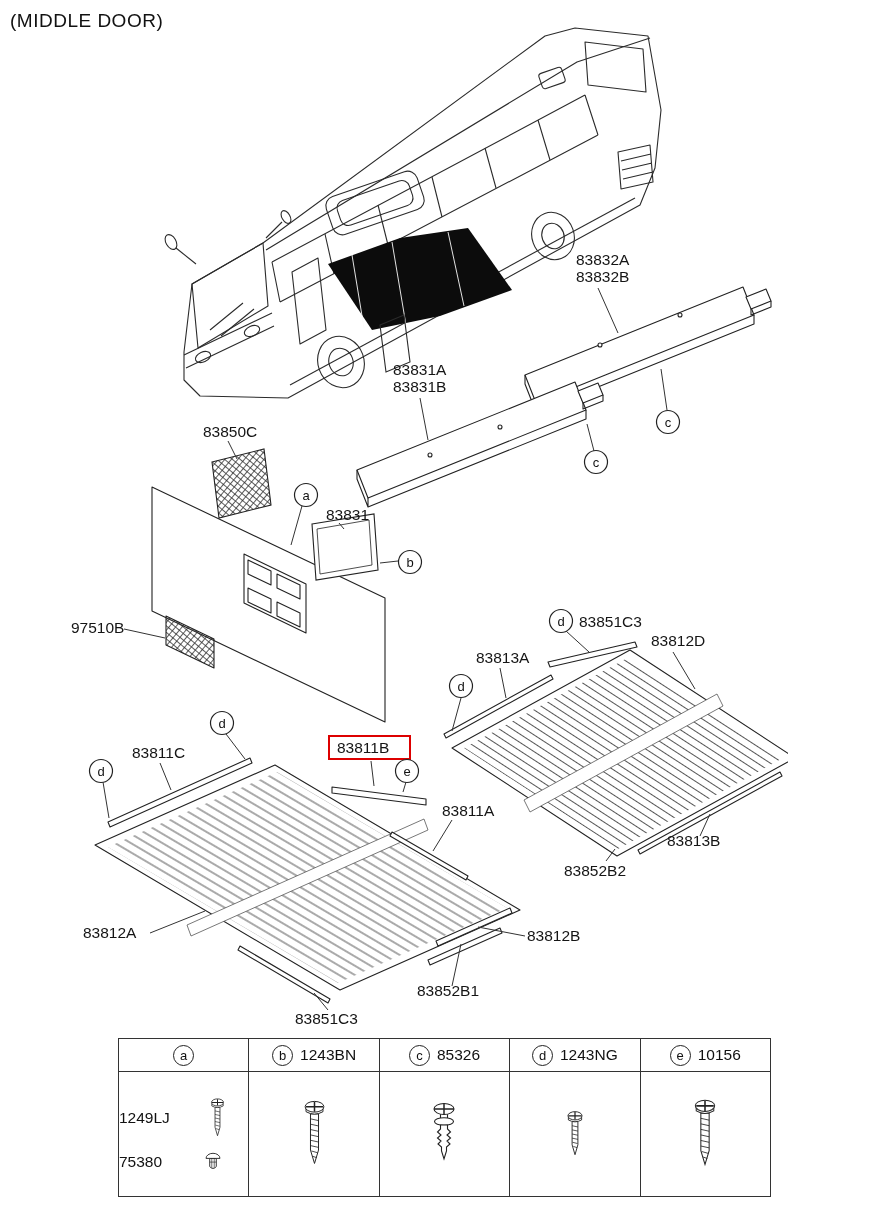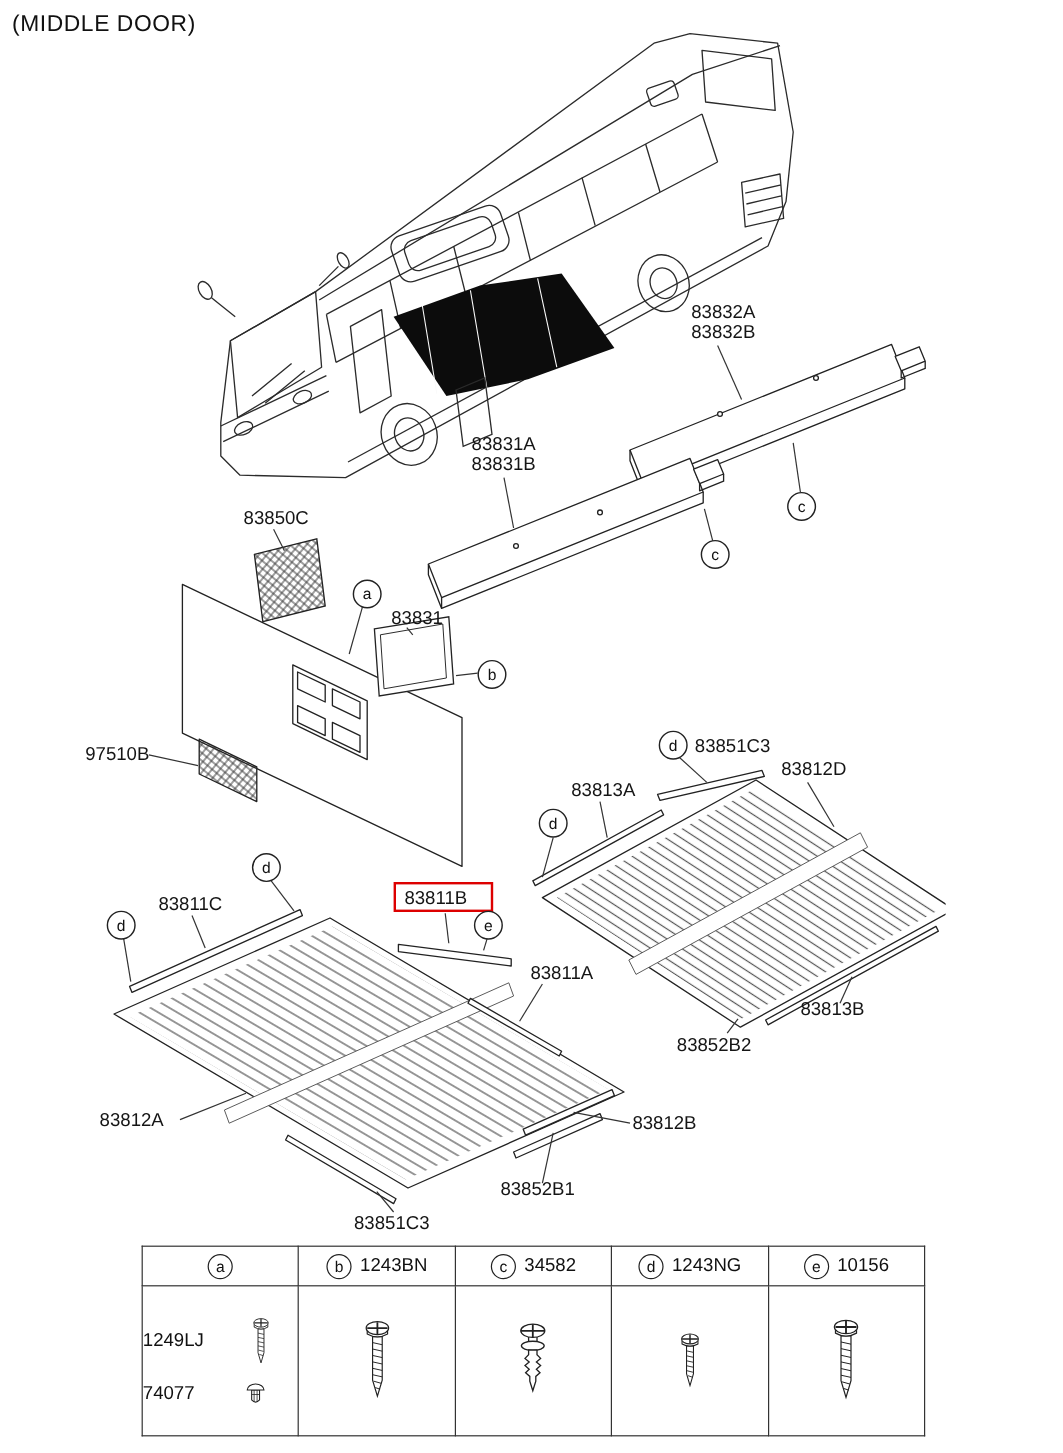--- a/index.html
+++ b/index.html
@@ -270,21 +270,21 @@
       </th>
       <th>
         <div class="hcell">
               <span class="circ">b</span>
               <span>1243BN</span>
             </div>
       </th>
       <th>
         <div class="hcell">
               <span class="circ">c</span>
-              <span>34582</span>
+              <span>85326</span>
             </div>
       </th>
       <th>
         <div class="hcell">
               <span class="circ">d</span>
               <span>1243NG</span>
             </div>
       </th>
       <th>
         <div class="hcell">
@@ -295,21 +295,21 @@
     </tr>
     <tr>
       <td>
         <div class="arow">
           <span>1249LJ</span>
           <svg class="icn" width="17" height="46" viewBox="0 0 24 58">
                 <use href="#sym-screw-small"></use>
               </svg>
         </div>
         <div class="arow">
-          <span>74077</span>
+          <span>75380</span>
           <svg class="icn" width="20" height="23" viewBox="0 0 24 28">
                 <use href="#sym-rivet"></use>
               </svg>
         </div>
       </td>
       <td>
         <svg class="icn" width="25" height="70" viewBox="0 0 28 78">
               <use href="#sym-screw-long"></use>
             </svg>
       </td>

